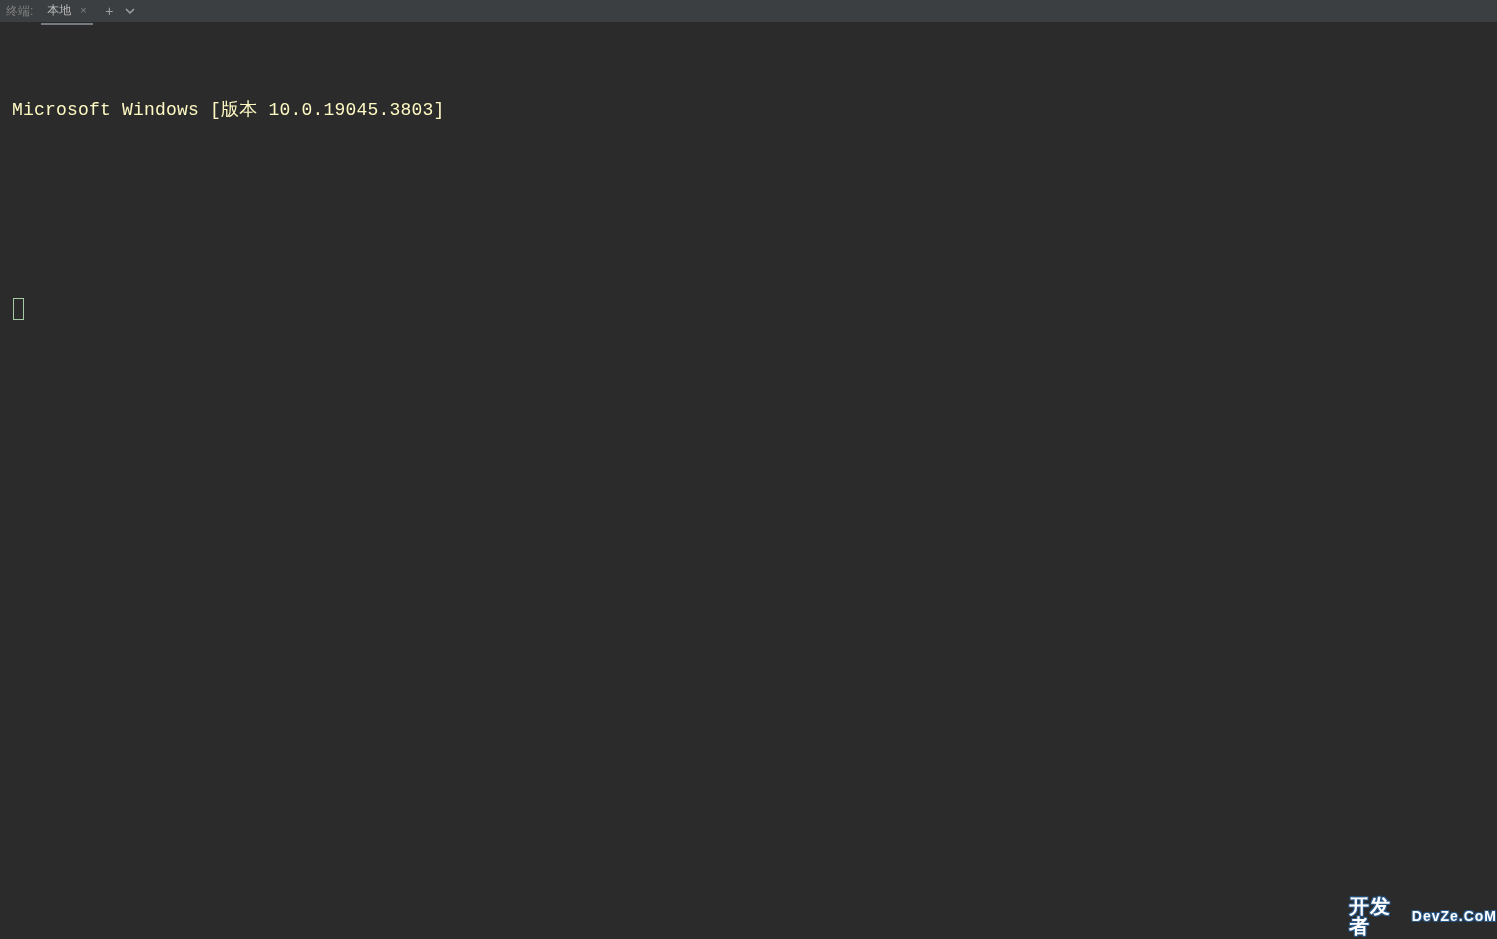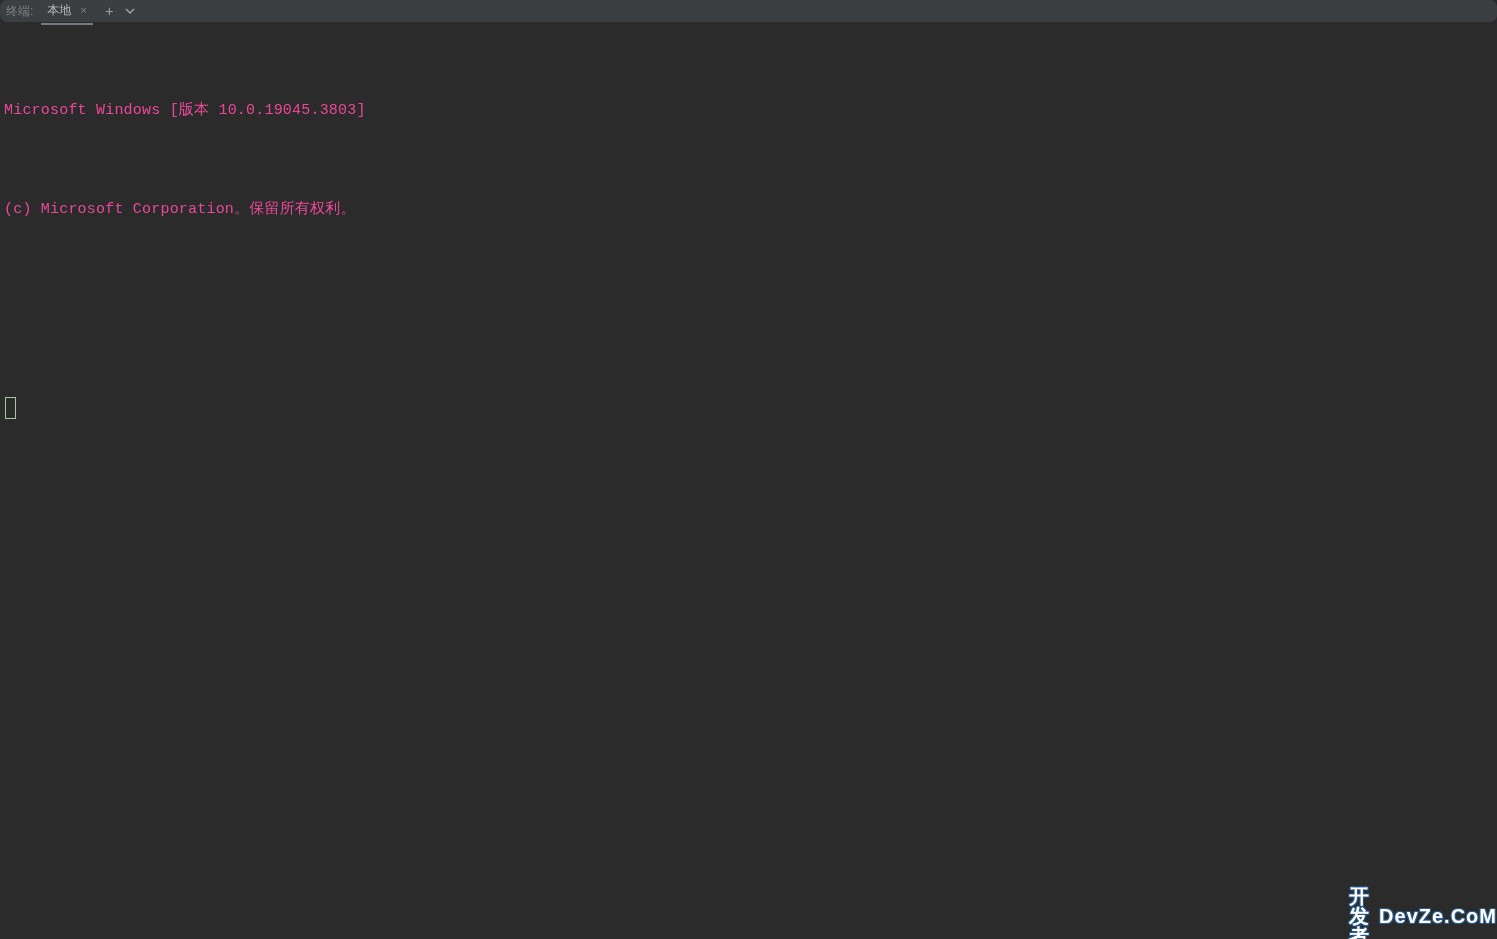--- a/index.html
+++ b/index.html
@@ -17,21 +17,20 @@
     }
     .tab-bar {
       height: 22px;
       background: #3c3f41;
       display: flex;
       align-items: center;
       padding-left: 6px;
       font-size: 12px;
       color: #a9b7c6;
       font-family: "Microsoft YaHei", "SimSun", sans-serif;
-      border-radius: 7px;
     }
     .tab-bar-label {
       color: #808080;
       margin-right: 8px;
     }
     .tab {
       display: flex;
       align-items: center;
       padding: 2px 4px 2px 6px;
       border-bottom: 2px solid #747a80;
@@ -60,24 +59,24 @@
     }
     .dropdown-icon {
       color: #a0a0a0;
       cursor: pointer;
       width: 14px;
       display: flex;
       align-items: center;
       justify-content: center;
     }
     .terminal-body {
-      padding: 6px 4px;
-      font-size: 15px;
+      padding: 6px 12px;
+      font-size: 18px;
       line-height: 33px;
-      color: #ec4899;
+      color: #fef9c3;
       white-space: pre;
       font-family: "Consolas", "Courier New", "SimSun", monospace;
       letter-spacing: 0.2px;
     }
     .terminal-line {
       display: block;
       min-height: 33px;
     }
     .prompt-line {
       display: flex;
@@ -107,21 +106,21 @@
       line-height: 1;
       letter-spacing: 1px;
       pointer-events: none;
     }
     .watermark .wm-top {
       font-size: 20px;
       font-weight: 800;
       font-family: "Microsoft YaHei","SimHei",sans-serif;
     }
     .watermark .wm-bottom {
-      font-size: 20px;
+      font-size: 14px;
       font-weight: 800;
     }
   </style>
 </head>
 <body>
 
 <div class="tab-bar">
   <span class="tab-bar-label">终端:</span>
   <div class="tab">
     <span class="tab-name">本地</span>
@@ -130,21 +129,20 @@
   <span class="add-tab">+</span>
   <span class="dropdown-icon">
     <svg width="10" height="10" viewBox="0 0 10 10">
         <path d="M1 3 L5 7 L9 3" stroke="#a0a0a0" stroke-width="1.5" fill="none"></path>
       </svg>
   </span>
 </div>
 
 <div class="terminal-body">
   <span class="terminal-line">Microsoft Windows [版本 10.0.19045.3803]</span>
-  <span class="terminal-line">(c) Microsoft Corporation。保留所有权利。</span>
   <span class="terminal-line"> </span>
   <span class="terminal-line prompt-line">
     <span class="cursor"></span>
   </span>
 </div>
 
 <div class="watermark">
   <div class="wm-top">开发者</div>
   <div class="wm-bottom">DevZe.CoM</div>
 </div>

